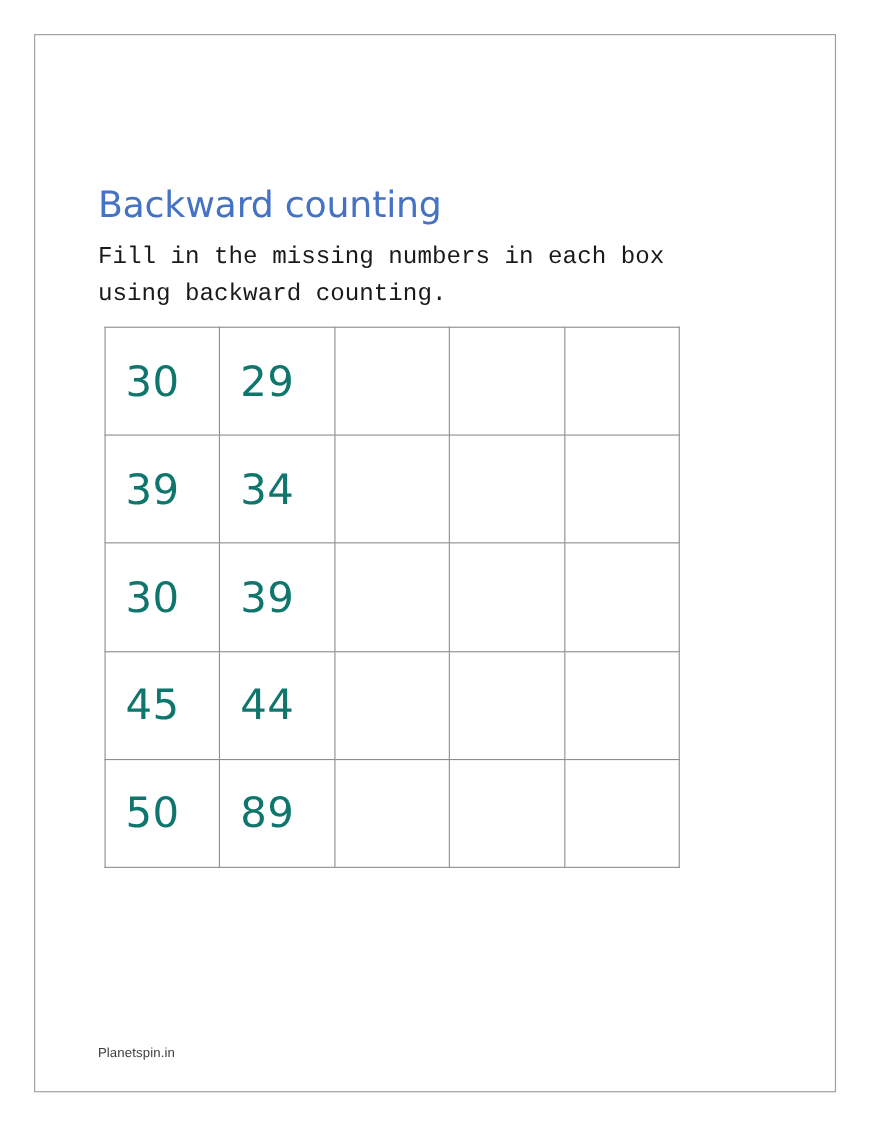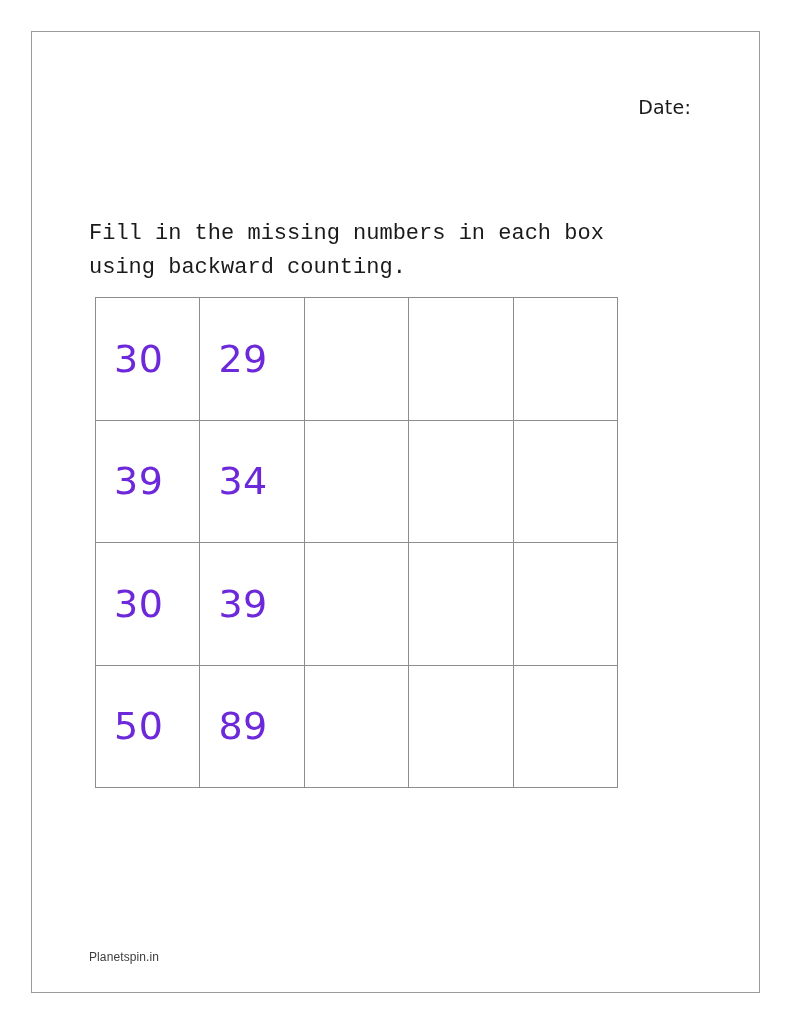--- a/index.html
+++ b/index.html
@@ -81,21 +81,21 @@
   table.count-grid td {
     border: 1px solid #8d8d8d;
     width: 104.4px;
     height: 98.2px;
     padding: 0 0 0 18px;
     text-align: left;
     vertical-align: middle;
     font-family: "DejaVu Sans", sans-serif;
     font-size: 38px;
     font-weight: 400;
-    color: #6d28d9;
+    color: #0f766e;
     letter-spacing: 0.5px;
     box-sizing: border-box;
   }
   table.count-grid td.empty-cell {
     color: transparent;
   }
 
   .site-footer {
     position: absolute;
     left: 57px;
@@ -104,24 +104,22 @@
     font-size: 12px;
     color: #3d3d3d;
     letter-spacing: 0.1px;
   }
 </style>
 </head>
 <body>
 
 <div class="page-sheet">
 
-  <div class="date-row">
-    <span class="date-label">Date:</span>
-  </div>
 
+  <div class="worksheet-title">Backward counting</div>
 
   <div class="instructions">Fill in the missing numbers in each box using backward counting.</div>
 
   <div class="grid-wrap">
     <table class="count-grid">
       <tbody>
         <tr>
           <td>30</td>
           <td>29</td>
           <td class="empty-cell"></td>
@@ -136,20 +134,27 @@
           <td class="empty-cell"></td>
         </tr>
         <tr>
           <td>30</td>
           <td>39</td>
           <td class="empty-cell"></td>
           <td class="empty-cell"></td>
           <td class="empty-cell"></td>
         </tr>
         <tr>
+          <td>45</td>
+          <td>44</td>
+          <td class="empty-cell"></td>
+          <td class="empty-cell"></td>
+          <td class="empty-cell"></td>
+        </tr>
+        <tr>
           <td>50</td>
           <td>89</td>
           <td class="empty-cell"></td>
           <td class="empty-cell"></td>
           <td class="empty-cell"></td>
         </tr>
       </tbody>
     </table>
   </div>
 

